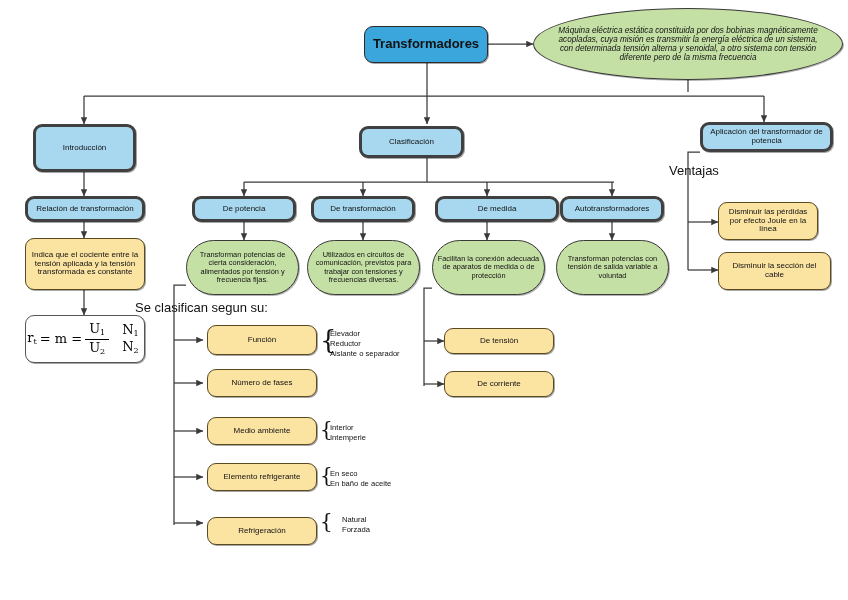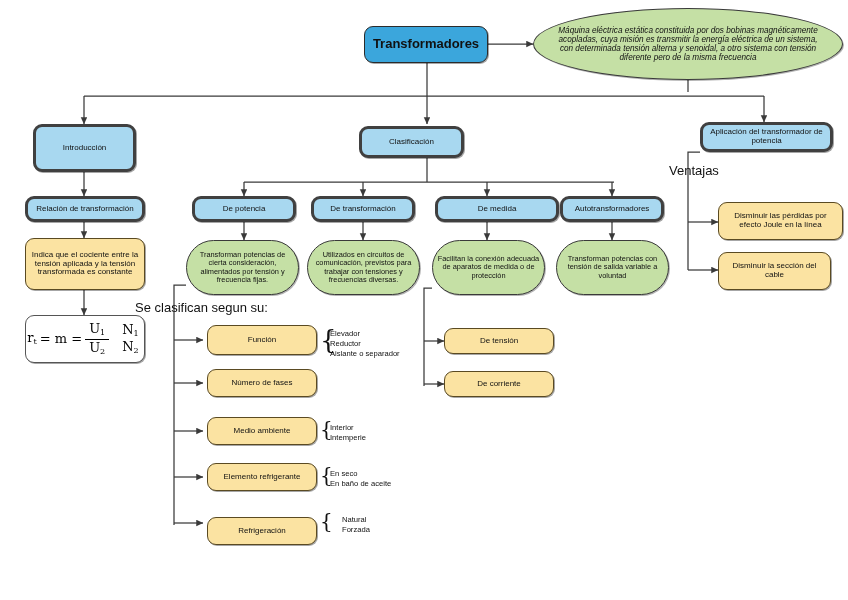--- a/index.html
+++ b/index.html
@@ -206,18 +206,18 @@
 <span class="listtxt" style="left:330px;top:515px;margin-left:12px;">Natural
 Forzada</span>
 
 <div class="node rect yellow" style="left:444px;top:328px;width:110px;height:26px;">
   <span class="inner">De tensión</span>
 </div>
 <div class="node rect yellow" style="left:444px;top:371px;width:110px;height:26px;">
   <span class="inner">De corriente</span>
 </div>
 
-<div class="node rect yellow" style="left:718px;top:202px;width:125px;height:38px;">
+<div class="node rect yellow" style="left:718px;top:202px;width:100px;height:38px;">
   <span class="inner">Disminuir las pérdidas por efecto Joule en la línea</span>
 </div>
 <div class="node rect yellow" style="left:718px;top:252px;width:113px;height:38px;">
   <span class="inner">Disminuir la sección del cable</span>
 </div>
 
 </body></html>

